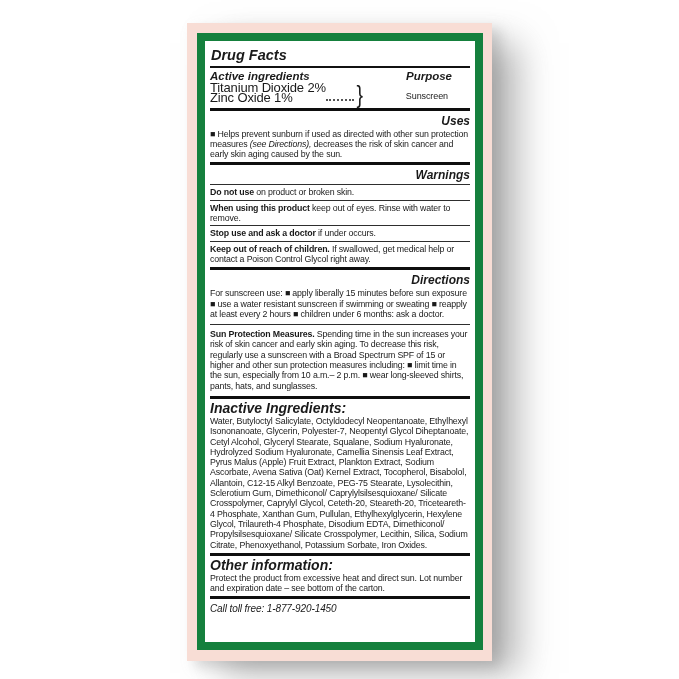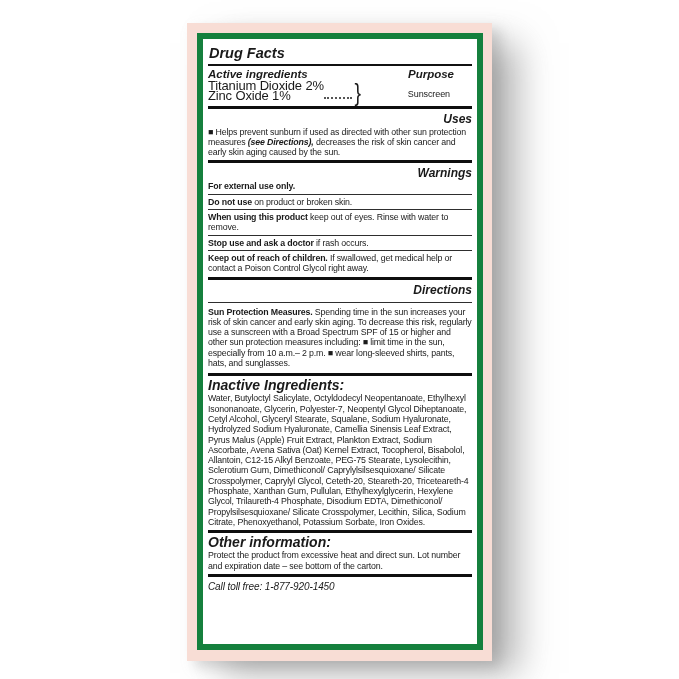--- a/index.html
+++ b/index.html
@@ -1,40 +1,40 @@
 <!DOCTYPE html>
 <html><head>
 <meta charset="utf-8">
 <style>
   html,body{margin:0;padding:0;background:#ffffff;}
   .page{position:relative;width:679px;height:679px;background:#ffffff;overflow:hidden;
         font-family:"Liberation Sans","DejaVu Sans",sans-serif;color:#1a1a1a;}
   .carton{position:absolute;left:187px;top:23px;width:305px;height:638px;background:#f8ddd5;
           box-shadow:30px 16px 34px -4px rgba(120,120,120,0.55), 8px 6px 12px rgba(150,150,150,0.35);}
   .label{position:absolute;left:10px;top:10px;width:286px;height:617px;box-sizing:border-box;
-         background:#ffffff;border:6px solid #15803d;padding:5px 5px 3px 5px;overflow:hidden;}
+         background:#ffffff;border:8px solid #15803d;padding:5px 5px 3px 5px;overflow:hidden;}
   .title{font-style:italic;font-weight:bold;font-size:14.5px;line-height:16px;margin:1px 0 3px 1px;}
   .rule2{height:2px;background:#111;margin:0 0 1px 0;}
   .rule1{border-top:1px solid #2e2e2e;margin:2px 0;}
   .bar{height:3px;background:#0e0e0e;margin:3px 0 3px 0;}
   .h2{font-style:italic;font-weight:bold;font-size:12px;line-height:14px;margin:1px 0 1px 0;text-align:right;}
   .h3{font-style:italic;font-weight:bold;font-size:14px;line-height:13px;margin:1px 0 1px 0;}
   p{margin:0;font-size:8.8px;line-height:10.3px;letter-spacing:-0.15px;}
   b{font-weight:bold;}
   .active{position:relative;padding:0 0 2px 0;}
   .active-head{display:flex;justify-content:space-between;align-items:flex-start;}
   .h-active{font-style:italic;font-weight:bold;font-size:11.5px;line-height:14px;}
   .h-purpose{font-style:italic;font-weight:bold;font-size:11.5px;line-height:14px;padding-right:18px;}
   .ing-row{display:flex;align-items:flex-end;width:146px;font-size:13px;line-height:9.8px;letter-spacing:-0.15px;gap:30px;}
   .ing-row .name{white-space:nowrap;}
   .leader{flex:1;border-bottom:2px dotted #555;margin:0 2px 2px 3px;}
   .brace{position:absolute;left:146px;top:13px;font-size:23px;font-weight:normal;
          transform:scaleX(0.85);color:#1a1a1a;}
   .sunscreen{position:absolute;right:22px;top:22px;font-size:9px;letter-spacing:-0.1px;}
-  .emph{font-style:italic;font-weight:bold;}
+  .emph{font-style:italic;font-weight:normal;}
   .phone{font-style:italic;font-size:10px;line-height:13px;letter-spacing:-0.1px;margin-top:1px;}
 </style>
 </head>
 <body>
 
 <div class="page">
   <div class="carton">
     <div class="label">
 
       <div class="title">Drug Facts</div>
@@ -58,33 +58,33 @@
       </div>
 
       <div class="bar"></div>
 
       <div class="h2">Uses</div>
       <p><span>■ </span><span>Helps prevent sunburn if used as directed with other sun protection measures </span><span class="emph">(see Directions),</span><span> decreases the risk of skin cancer and early skin aging caused by the sun.</span></p>
 
       <div class="bar"></div>
 
       <div class="h2">Warnings</div>
-      <p><b>For external use only.</b><span></span></p>
       <div class="rule1"></div>
       <p><b>Do not use</b><span> on product or broken skin.</span></p>
       <div class="rule1"></div>
       <p><b>When using this product</b><span> keep out of eyes. Rinse with water to remove.</span></p>
       <div class="rule1"></div>
-      <p><b>Stop use and ask a doctor</b><span> if rash occurs.</span></p>
+      <p><b>Stop use and ask a doctor</b><span> if under occurs.</span></p>
       <div class="rule1"></div>
       <p><b>Keep out of reach of children.</b><span> If swallowed, get medical help or contact a Poison Control Glycol right away.</span></p>
 
       <div class="bar"></div>
 
       <div class="h2">Directions</div>
+      <p>For sunscreen use: ■  apply liberally 15 minutes before sun exposure  ■  use a water resistant sunscreen if swimming or sweating  ■  reapply at least every 2 hours  ■  children under 6 months: ask a doctor.</p>
 
       <div class="rule1" style="margin:5px 0 4px 0;"></div>
 
       <p><b>Sun Protection Measures.</b><span> Spending time in the sun increases your risk of skin cancer and early skin aging. To decrease this risk, regularly use a sunscreen with a Broad Spectrum SPF of 15 or higher and other sun protection measures including: ■ limit time in the sun, especially from 10 a.m.– 2 p.m. ■ wear long-sleeved shirts, pants, hats, and sunglasses.</span></p>
 
       <div class="bar" style="margin-top:5px;"></div>
 
       <div class="h3">Inactive Ingredients:</div>
       <p>Water, Butyloctyl Salicylate, Octyldodecyl Neopentanoate, Ethylhexyl Isononanoate, Glycerin, Polyester-7, Neopentyl Glycol Diheptanoate, Cetyl Alcohol, Glyceryl Stearate, Squalane, Sodium Hyaluronate, Hydrolyzed Sodium Hyaluronate, Camellia Sinensis Leaf Extract, Pyrus Malus (Apple) Fruit Extract, Plankton Extract, Sodium Ascorbate, Avena Sativa (Oat) Kernel Extract, Tocopherol, Bisabolol, Allantoin, C12-15 Alkyl Benzoate, PEG-75 Stearate, Lysolecithin, Sclerotium Gum, Dimethiconol/ Caprylylsilsesquioxane/ Silicate Crosspolymer, Caprylyl Glycol, Ceteth-20, Steareth-20, Triceteareth-4 Phosphate, Xanthan Gum, Pullulan, Ethylhexylglycerin, Hexylene Glycol, Trilaureth-4 Phosphate, Disodium EDTA, Dimethiconol/ Propylsilsesquioxane/ Silicate Crosspolymer, Lecithin, Silica, Sodium Citrate, Phenoxyethanol, Potassium Sorbate, Iron Oxides.</p>
 

